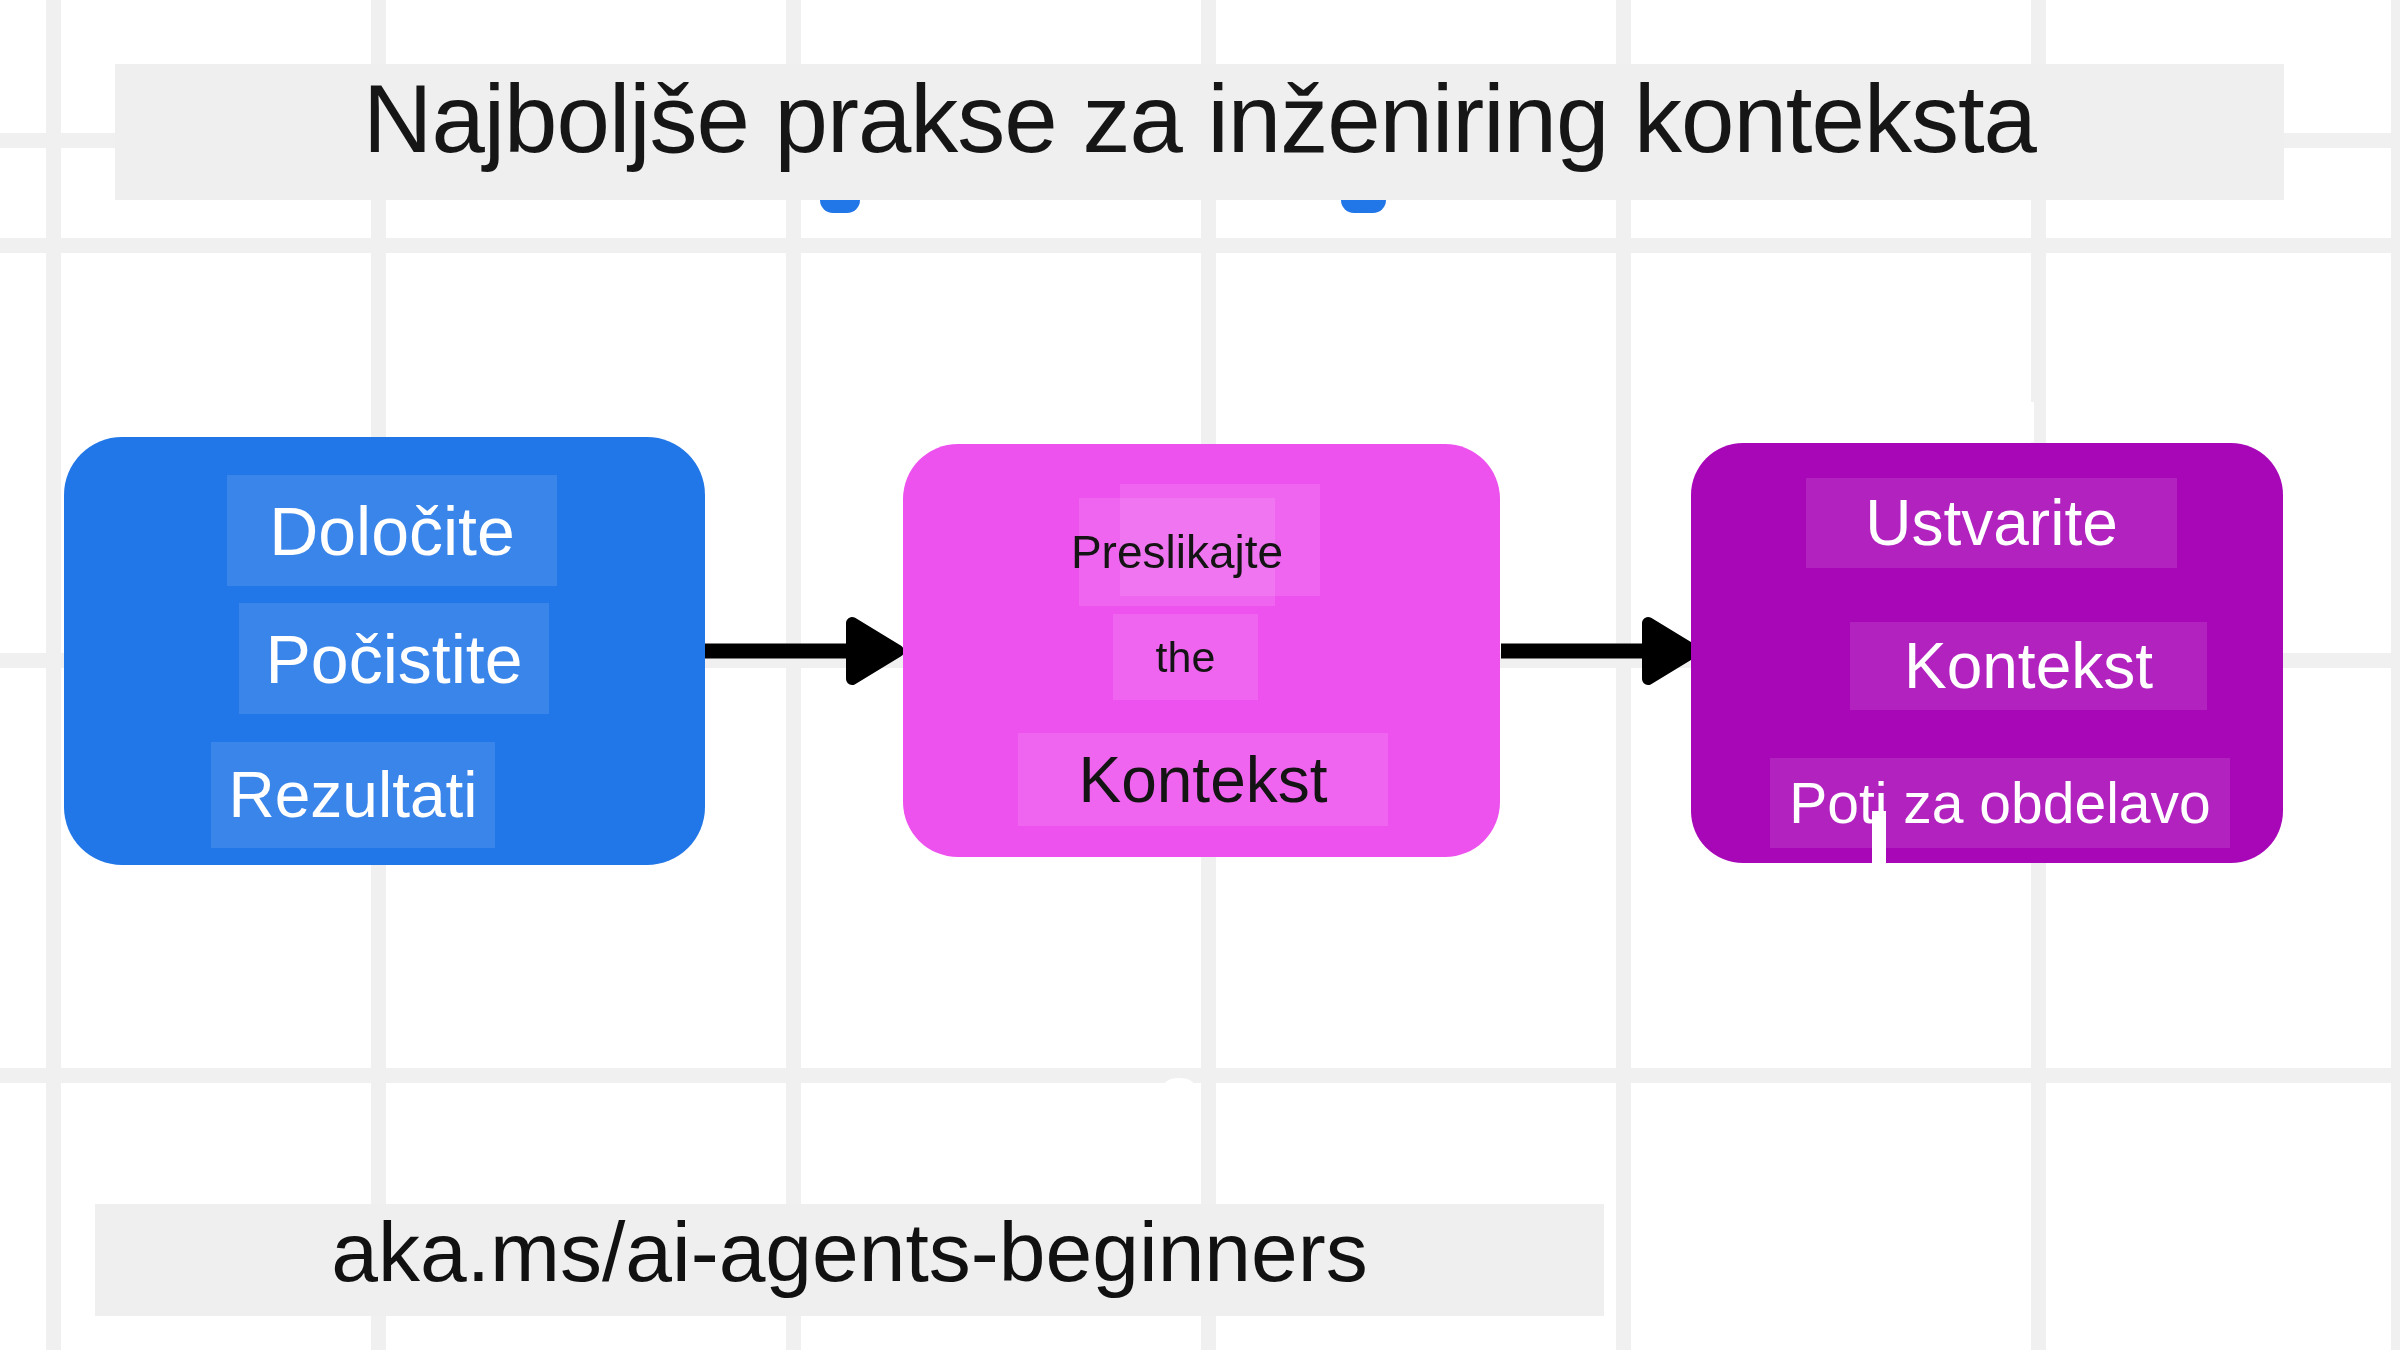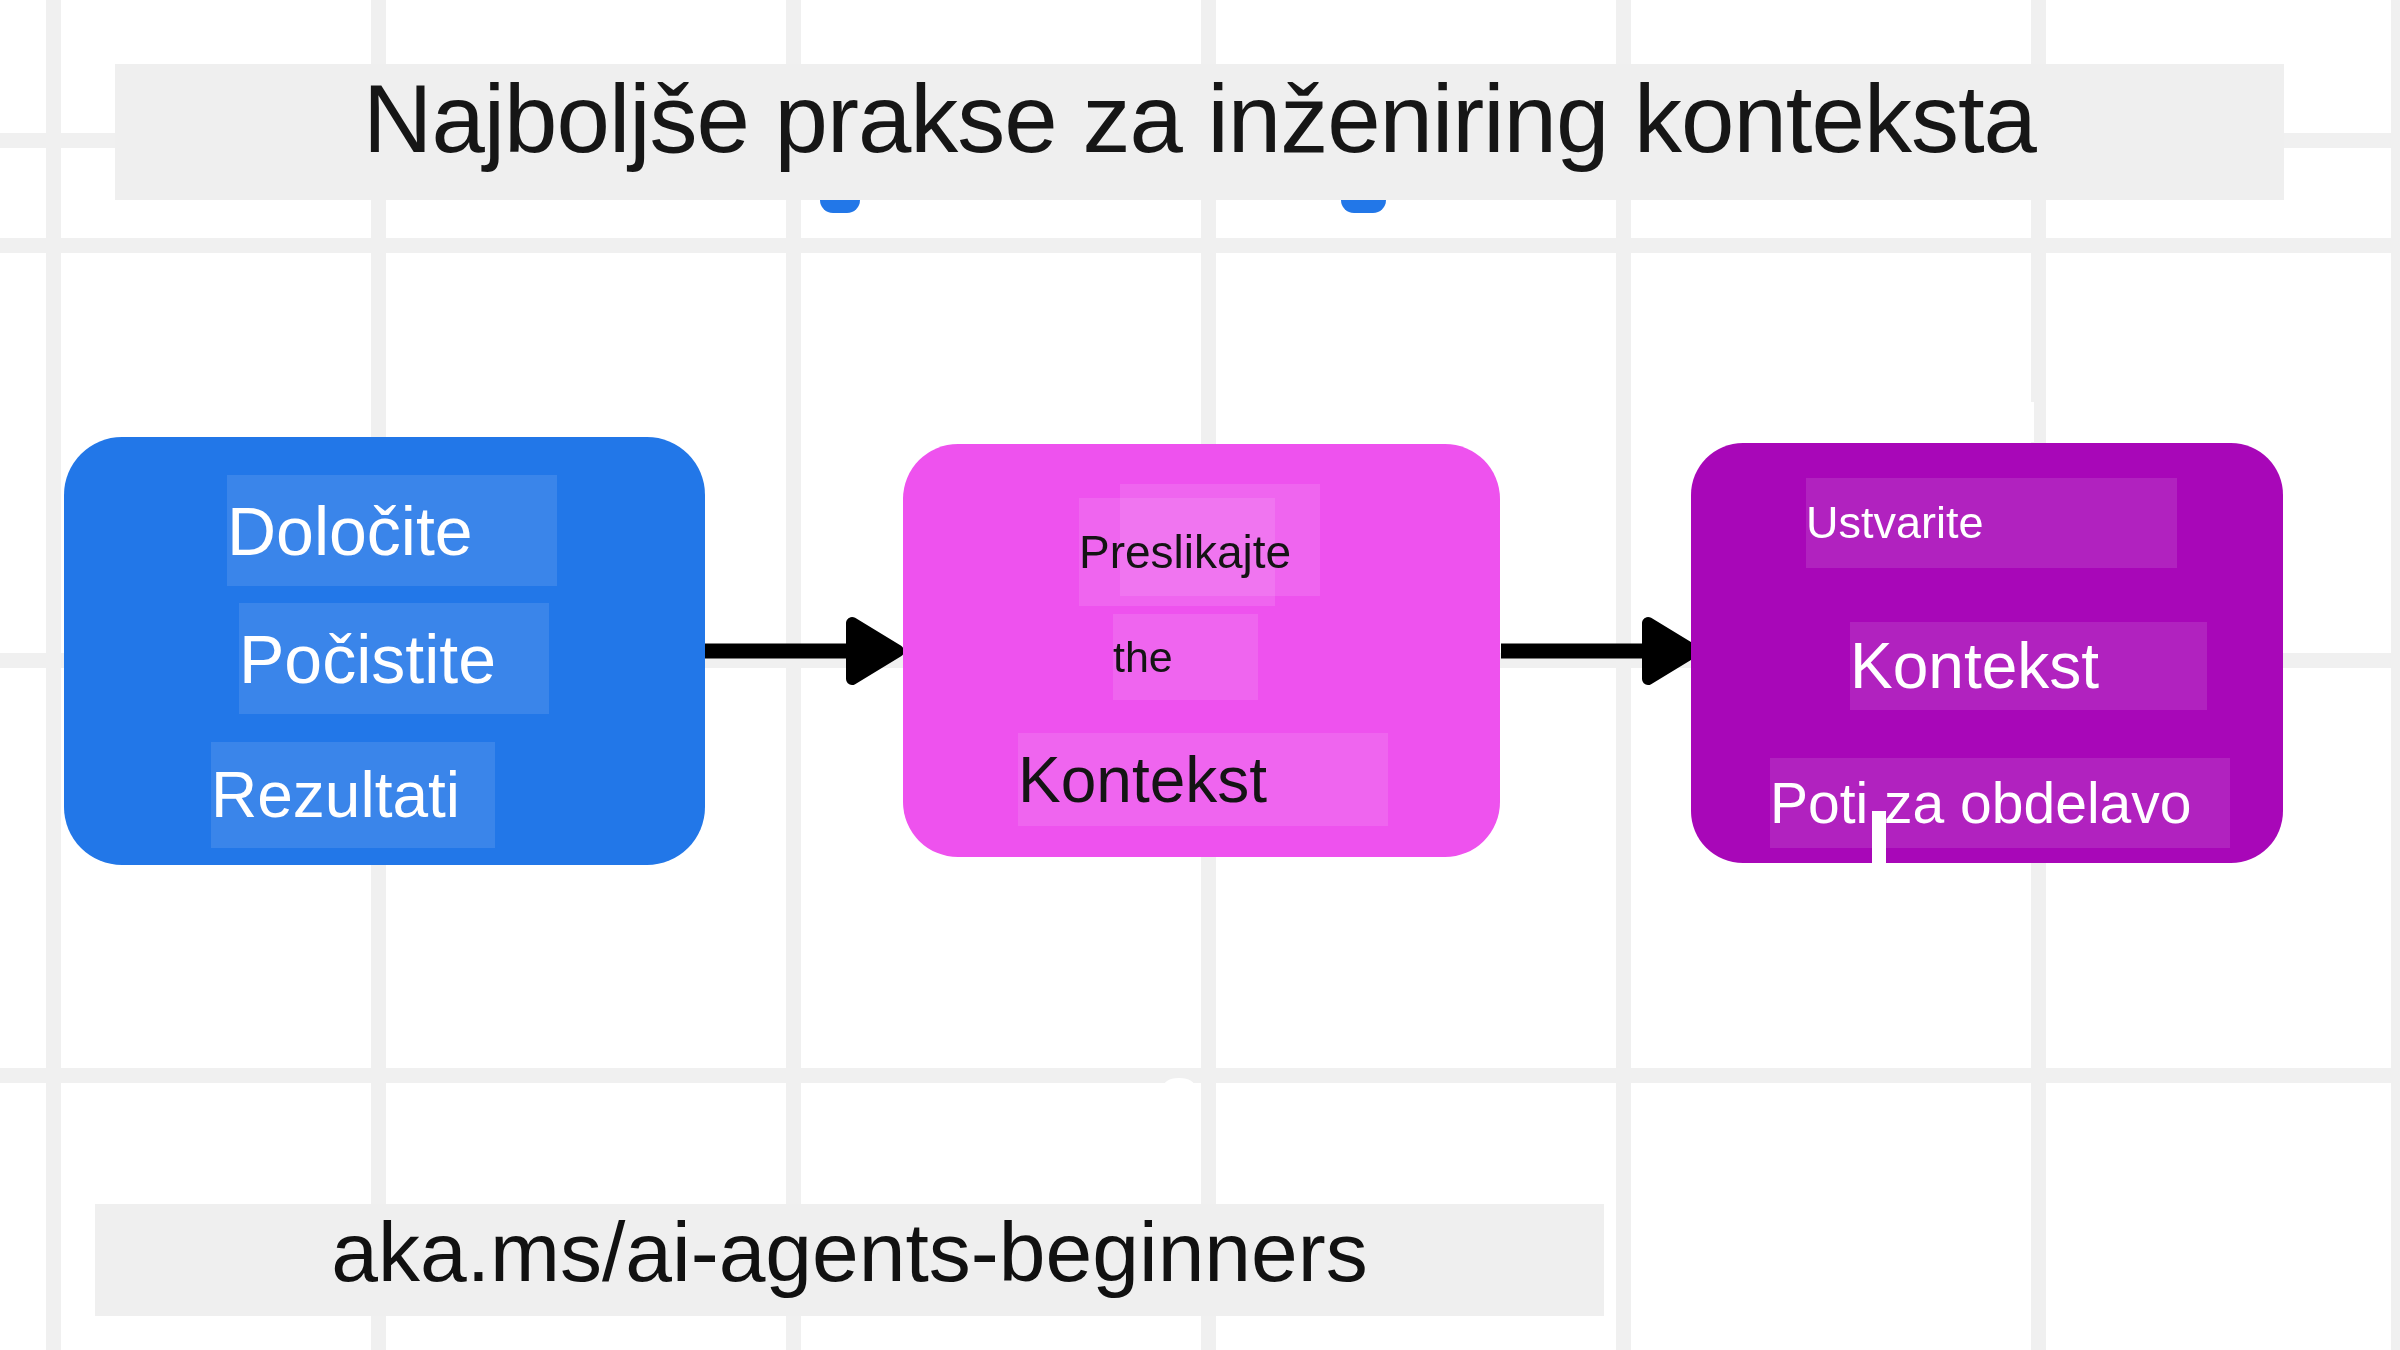--- a/index.html
+++ b/index.html
@@ -18,36 +18,36 @@
   .band{position:absolute;background:var(--band-background);display:flex;justify-content:center;}
   .title-band{left:115px;top:64px;width:2169px;height:136px;}
   .title-band span{font-size:96px;font-weight:500;color:var(--title-text);letter-spacing:-1px;white-space:nowrap;}
   .footer-band{left:95px;top:1204px;width:1509px;height:112px;}
   .footer-band span{font-size:84px;font-weight:500;color:var(--footer-text);white-space:nowrap;}
 
   .node{position:absolute;}
   .node-blue{left:64px;top:437px;width:641px;height:428px;border-radius:58px;background:var(--blue-box);}
   .node-magenta{left:903px;top:444px;width:597px;height:413px;border-radius:55px;background:var(--magenta-box);}
   .node-purple{left:1691px;top:443px;width:592px;height:420px;border-radius:52px;background:var(--purple-box);}
-  .row{position:absolute;background:var(--box-highlight);display:flex;align-items:center;}
+  .row{position:absolute;background:var(--box-highlight);display:flex;align-items:center;justify-content:center;}
   .row span{white-space:nowrap;}
   .light span{color:#ffffff;font-weight:500;}
   .dark  span{color:#141414;font-weight:500;}
 
   
   .b1{left:163px;top:38px; width:330px;height:111px;} .b1 span{font-size:68px;}
   .b2{left:175px;top:166px;width:310px;height:111px;} .b2 span{font-size:68px;}
   .b3{left:147px;top:305px;width:284px;height:106px;} .b3 span{font-size:64px;}
   
   .ghost{left:217px;top:40px;width:200px;height:112px;background:var(--box-highlight);position:absolute;}
   .m1{left:176px;top:54px; width:196px;height:108px;} .m1 span{font-size:46px;font-weight:400;}
   .m2{left:210px;top:170px;width:145px;height:86px;}  .m2 span{font-size:43px;font-weight:400;}
   .m3{left:115px;top:289px;width:370px;height:93px;}  .m3 span{font-size:64px;font-weight:400;}
   
-  .p1{left:115px;top:35px; width:371px;height:90px;} .p1 span{font-size:45px;}
+  .p1{left:115px;top:35px; width:371px;height:90px;} .p1 span{font-size:64px;}
   .p2{left:159px;top:179px;width:357px;height:88px;} .p2 span{font-size:64px;}
   .p3{left:79px; top:315px;width:460px;height:90px;} .p3 span{font-size:57px;}
 
   .arrow{position:absolute;width:205px;height:76px;}
   .arrow-1{left:700px;top:613px;}
   .arrow-2{left:1496px;top:613px;}
 
   
   .blue-arc{position:absolute;height:13px;background:var(--blue-box);border-radius:0 0 22px 22px;top:200px;}
   .arc-1{left:820px;width:40px;}

